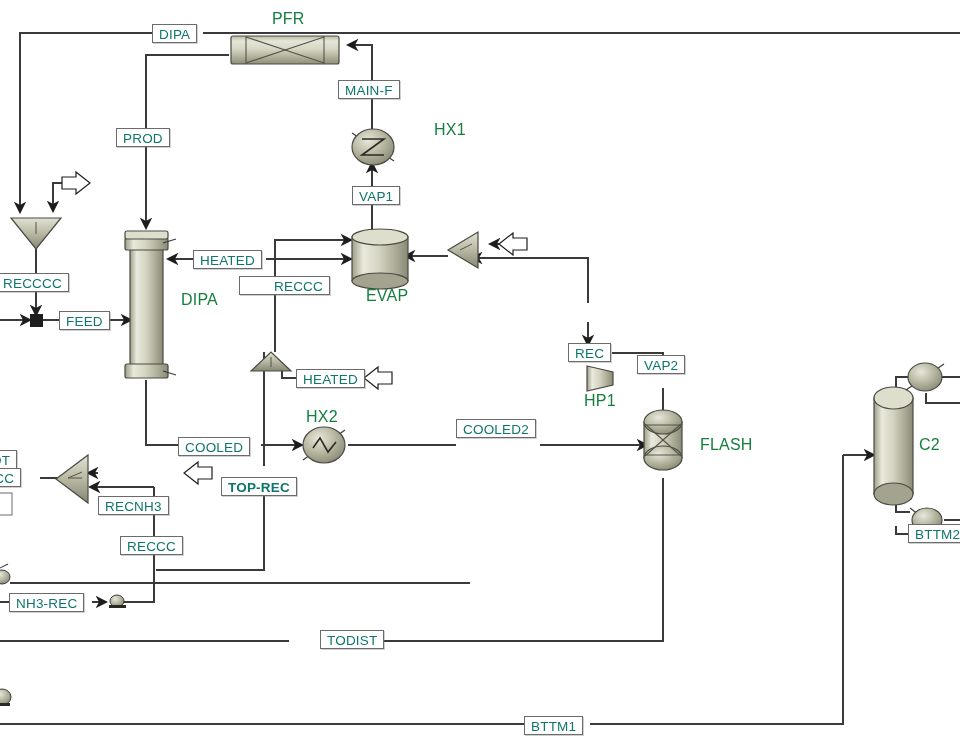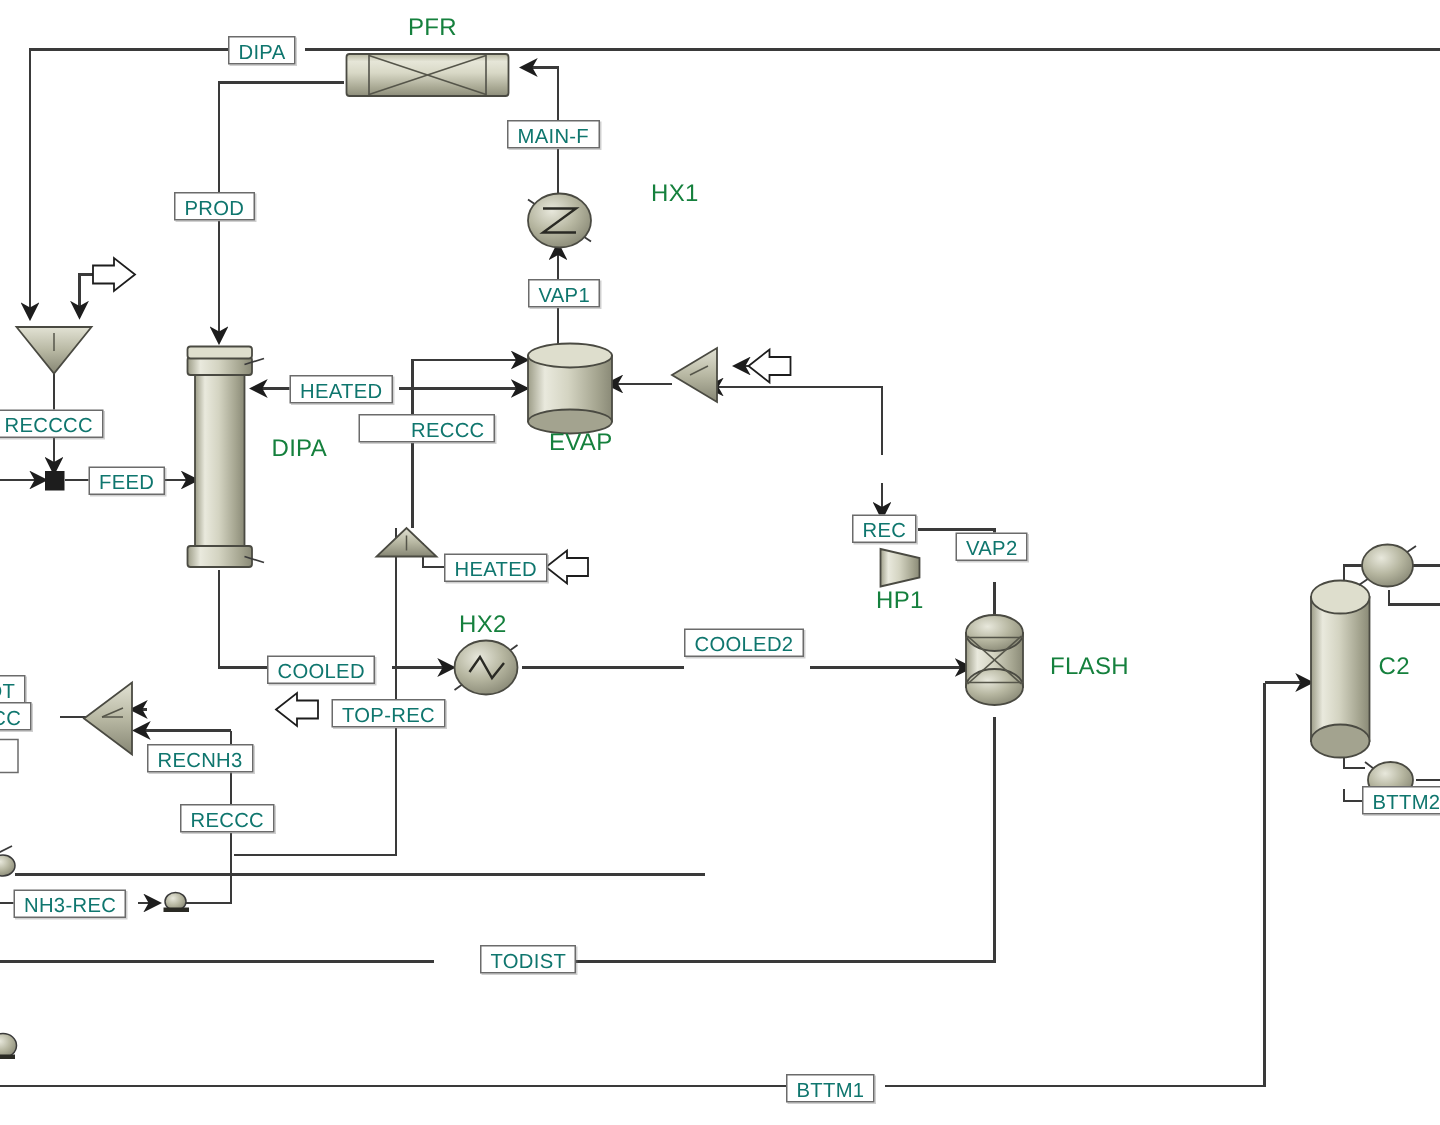--- a/index.html
+++ b/index.html
@@ -293,21 +293,21 @@
   <div class="slabel" style="left:239px; top:276px;padding-left:34px;">RECCC</div>
   <div class="slabel" style="left:568px; top:303px;margin-top:40px;">REC</div>
   <div class="slabel" style="left:59px; top:311px;">FEED</div>
   <div class="slabel" style="left:296px; top:369px;">HEATED</div>
   <div class="slabel" style="left:637px; top:355px;">VAP2</div>
   <div class="slabel" style="left:178px; top:437px;">COOLED</div>
   <div class="slabel" style="left:456px; top:419px;">COOLED2</div>
   <div class="slabel" style="left:-16px; top:450px;">OT</div>
   <div class="slabel" style="left:-22px; top:468px;">ECC</div>
   <div class="slabel" style="left:98px; top:464px;margin-top:32px;">RECNH3</div>
-  <div class="slabel" style="left:221px; top:466px;">TOP-REC</div>
+  <div class="slabel" style="left:221px; top:477px;font-weight:bold;">TOP-REC</div>
   <div class="slabel" style="left:908px; top:524px;">BTTM2</div>
   <div class="slabel" style="left:120px; top:536px;">RECCC</div>
   <div class="slabel" style="left:9px; top:593px;">NH3-REC</div>
   <div class="slabel" style="left:289px; top:630px;margin-left:31px;">TODIST</div>
   <div class="slabel" style="left:524px; top:716px;">BTTM1</div>
 
   <div class="eqlabel" style="left:272px; top:11px;">PFR</div>
   <div class="eqlabel" style="left:434px; top:122px;">HX1</div>
   <div class="eqlabel" style="left:366px; top:288px;">EVAP</div>
   <div class="eqlabel" style="left:181px; top:292px;">DIPA</div>

